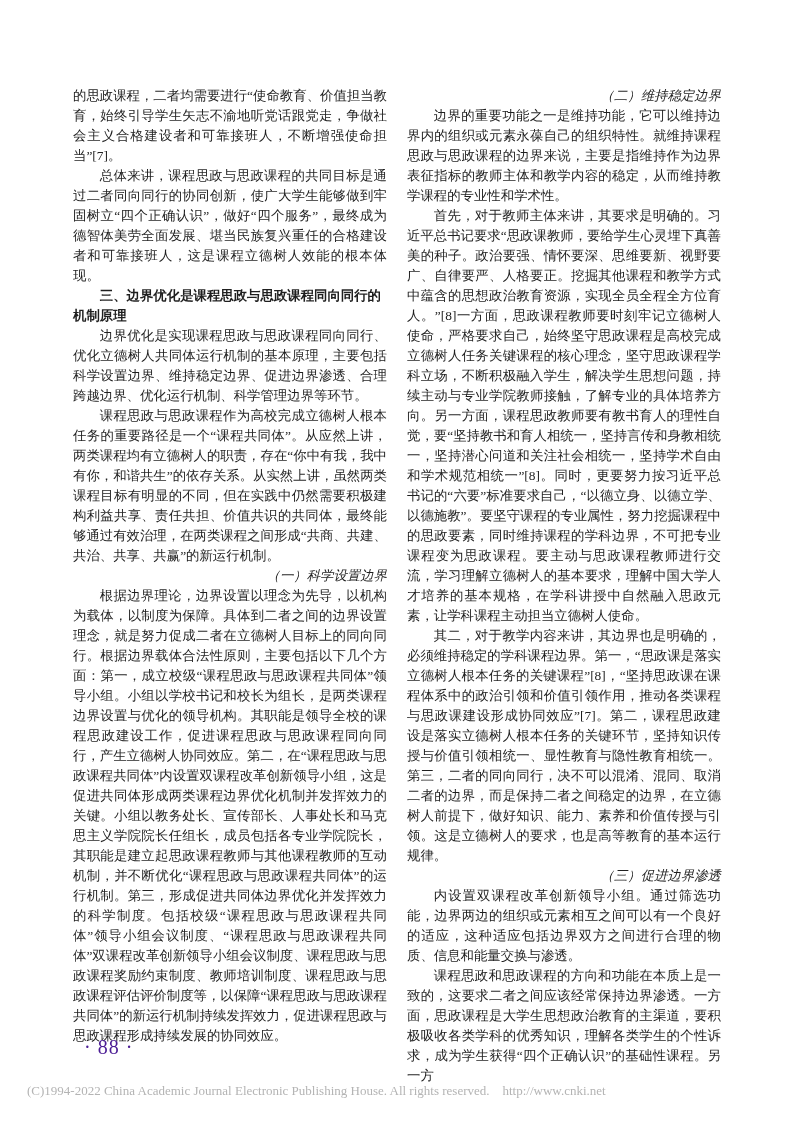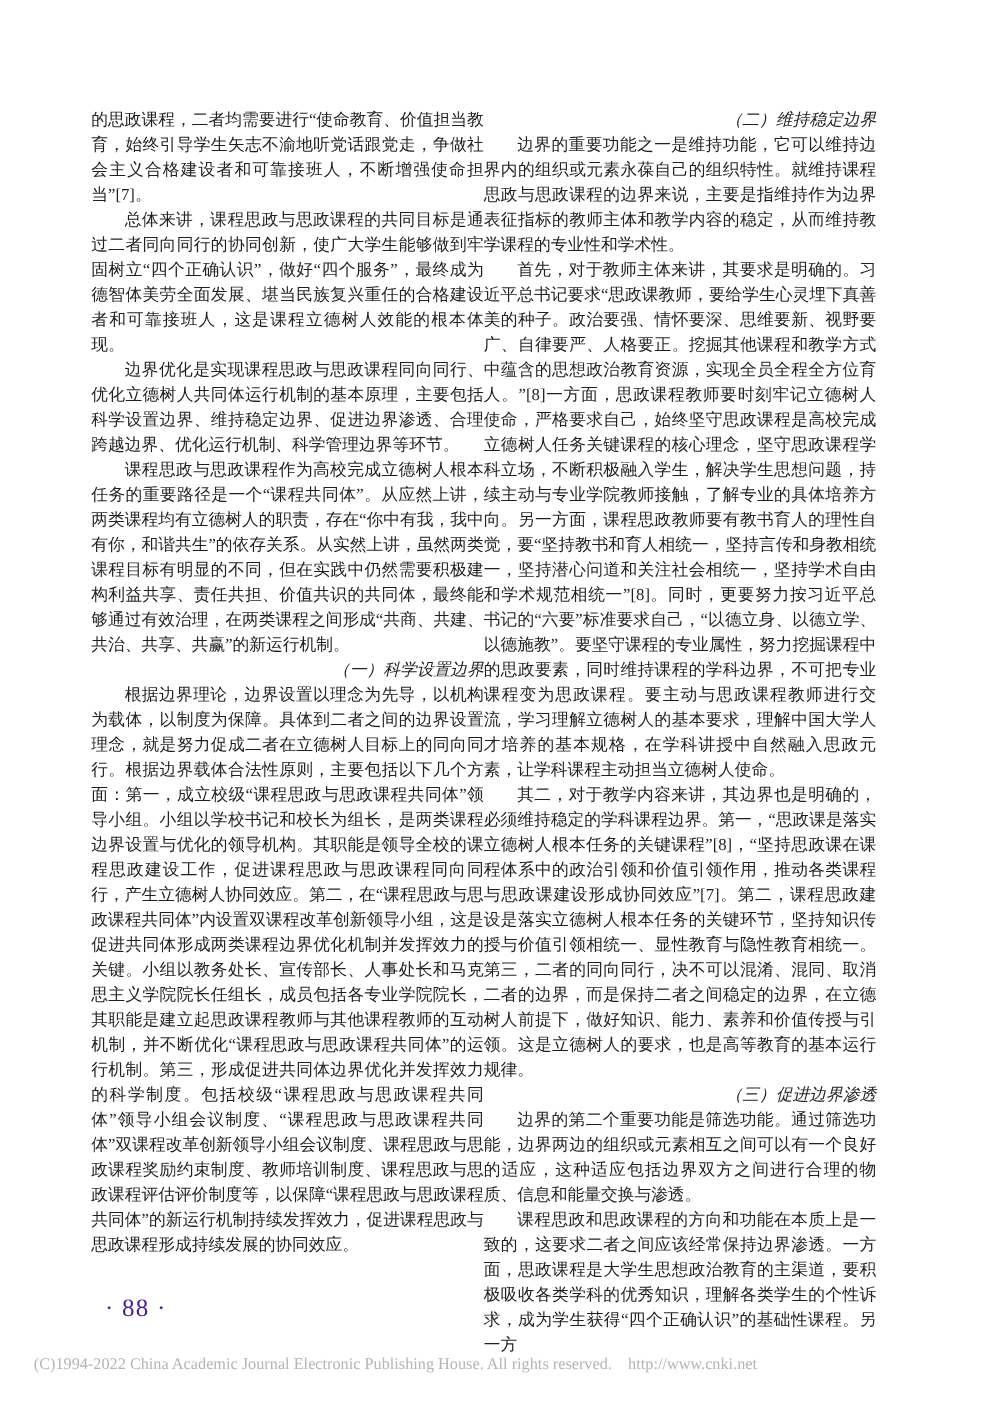--- a/index.html
+++ b/index.html
@@ -18,20 +18,21 @@
     position: absolute;
     inset: 0;
     background: #ffffff;
   }
   .columns {
     position: absolute;
     left: 73px;
     top: 86px;
     width: 648px;
     display: flex;
+    gap: 20px;
   }
   .col {
     width: 314px;
     flex: 0 0 314px;
   }
   .para, .subheading, .heading {
     margin: 0;
     font-size: 13.4px;
     line-height: 20px;
     color: #1f1f1f;
@@ -75,33 +76,34 @@
 </style>
 </head>
 <body>
 
 <div class="page">
   <div class="columns">
 
     <div class="col">
       <p class="para no-indent">的思政课程，二者均需要进行“使命教育、价值担当教育，始终引导学生矢志不渝地听党话跟党走，争做社会主义合格建设者和可靠接班人，不断增强使命担当”[7]。</p>
       <p class="para">总体来讲，课程思政与思政课程的共同目标是通过二者同向同行的协同创新，使广大学生能够做到牢固树立“四个正确认识”，做好“四个服务”，最终成为德智体美劳全面发展、堪当民族复兴重任的合格建设者和可靠接班人，这是课程立德树人效能的根本体现。</p>
+      <h3 class="heading">三、边界优化是课程思政与思政课程同向同行的机制原理</h3>
       <p class="para">边界优化是实现课程思政与思政课程同向同行、优化立德树人共同体运行机制的基本原理，主要包括科学设置边界、维持稳定边界、促进边界渗透、合理跨越边界、优化运行机制、科学管理边界等环节。</p>
       <p class="para">课程思政与思政课程作为高校完成立德树人根本任务的重要路径是一个“课程共同体”。从应然上讲，两类课程均有立德树人的职责，存在“你中有我，我中有你，和谐共生”的依存关系。从实然上讲，虽然两类课程目标有明显的不同，但在实践中仍然需要积极建构利益共享、责任共担、价值共识的共同体，最终能够通过有效治理，在两类课程之间形成“共商、共建、共治、共享、共赢”的新运行机制。</p>
       <p class="subheading">（一）科学设置边界</p>
       <p class="para">根据边界理论，边界设置以理念为先导，以机构为载体，以制度为保障。具体到二者之间的边界设置理念，就是努力促成二者在立德树人目标上的同向同行。根据边界载体合法性原则，主要包括以下几个方面：第一，成立校级“课程思政与思政课程共同体”领导小组。小组以学校书记和校长为组长，是两类课程边界设置与优化的领导机构。其职能是领导全校的课程思政建设工作，促进课程思政与思政课程同向同行，产生立德树人协同效应。第二，在“课程思政与思政课程共同体”内设置双课程改革创新领导小组，这是促进共同体形成两类课程边界优化机制并发挥效力的关键。小组以教务处长、宣传部长、人事处长和马克思主义学院院长任组长，成员包括各专业学院院长，其职能是建立起思政课程教师与其他课程教师的互动机制，并不断优化“课程思政与思政课程共同体”的运行机制。第三，形成促进共同体边界优化并发挥效力的科学制度。包括校级“课程思政与思政课程共同体”领导小组会议制度、“课程思政与思政课程共同体”双课程改革创新领导小组会议制度、课程思政与思政课程奖励约束制度、教师培训制度、课程思政与思政课程评估评价制度等，以保障“课程思政与思政课程共同体”的新运行机制持续发挥效力，促进课程思政与思政课程形成持续发展的协同效应。</p>
     </div>
 
     <div class="col">
       <p class="subheading">（二）维持稳定边界</p>
       <p class="para">边界的重要功能之一是维持功能，它可以维持边界内的组织或元素永葆自己的组织特性。就维持课程思政与思政课程的边界来说，主要是指维持作为边界表征指标的教师主体和教学内容的稳定，从而维持教学课程的专业性和学术性。</p>
       <p class="para">首先，对于教师主体来讲，其要求是明确的。习近平总书记要求“思政课教师，要给学生心灵埋下真善美的种子。政治要强、情怀要深、思维要新、视野要广、自律要严、人格要正。挖掘其他课程和教学方式中蕴含的思想政治教育资源，实现全员全程全方位育人。”[8]一方面，思政课程教师要时刻牢记立德树人使命，严格要求自己，始终坚守思政课程是高校完成立德树人任务关键课程的核心理念，坚守思政课程学科立场，不断积极融入学生，解决学生思想问题，持续主动与专业学院教师接触，了解专业的具体培养方向。另一方面，课程思政教师要有教书育人的理性自觉，要“坚持教书和育人相统一，坚持言传和身教相统一，坚持潜心问道和关注社会相统一，坚持学术自由和学术规范相统一”[8]。同时，更要努力按习近平总书记的“六要”标准要求自己，“以德立身、以德立学、以德施教”。要坚守课程的专业属性，努力挖掘课程中的思政要素，同时维持课程的学科边界，不可把专业课程变为思政课程。要主动与思政课程教师进行交流，学习理解立德树人的基本要求，理解中国大学人才培养的基本规格，在学科讲授中自然融入思政元素，让学科课程主动担当立德树人使命。</p>
       <p class="para">其二，对于教学内容来讲，其边界也是明确的，必须维持稳定的学科课程边界。第一，“思政课是落实立德树人根本任务的关键课程”[8]，“坚持思政课在课程体系中的政治引领和价值引领作用，推动各类课程与思政课建设形成协同效应”[7]。第二，课程思政建设是落实立德树人根本任务的关键环节，坚持知识传授与价值引领相统一、显性教育与隐性教育相统一。第三，二者的同向同行，决不可以混淆、混同、取消二者的边界，而是保持二者之间稳定的边界，在立德树人前提下，做好知识、能力、素养和价值传授与引领。这是立德树人的要求，也是高等教育的基本运行规律。</p>
       <p class="subheading">（三）促进边界渗透</p>
-      <p class="para">边界的第二个重要功能是筛选功能。通过筛选功能，边界两边的组织或元素相互之间可以有一个良好的适应，这种适应包括边界双方之间进行合理的物质、信息和能量交换与渗透。</p>
+      <p class="para">内设置双课程改革创新领导小组。通过筛选功能，边界两边的组织或元素相互之间可以有一个良好的适应，这种适应包括边界双方之间进行合理的物质、信息和能量交换与渗透。</p>
       <p class="para">课程思政和思政课程的方向和功能在本质上是一致的，这要求二者之间应该经常保持边界渗透。一方面，思政课程是大学生思想政治教育的主渠道，要积极吸收各类学科的优秀知识，理解各类学生的个性诉求，成为学生获得“四个正确认识”的基础性课程。另一方</p>
     </div>
 
   </div>
 
   <div class="page-number">· 88 ·</div>
   <div class="footer">(C)1994-2022 China Academic Journal Electronic Publishing House. All rights reserved.    http://www.cnki.net</div>
 </div>
 
 </body></html>

